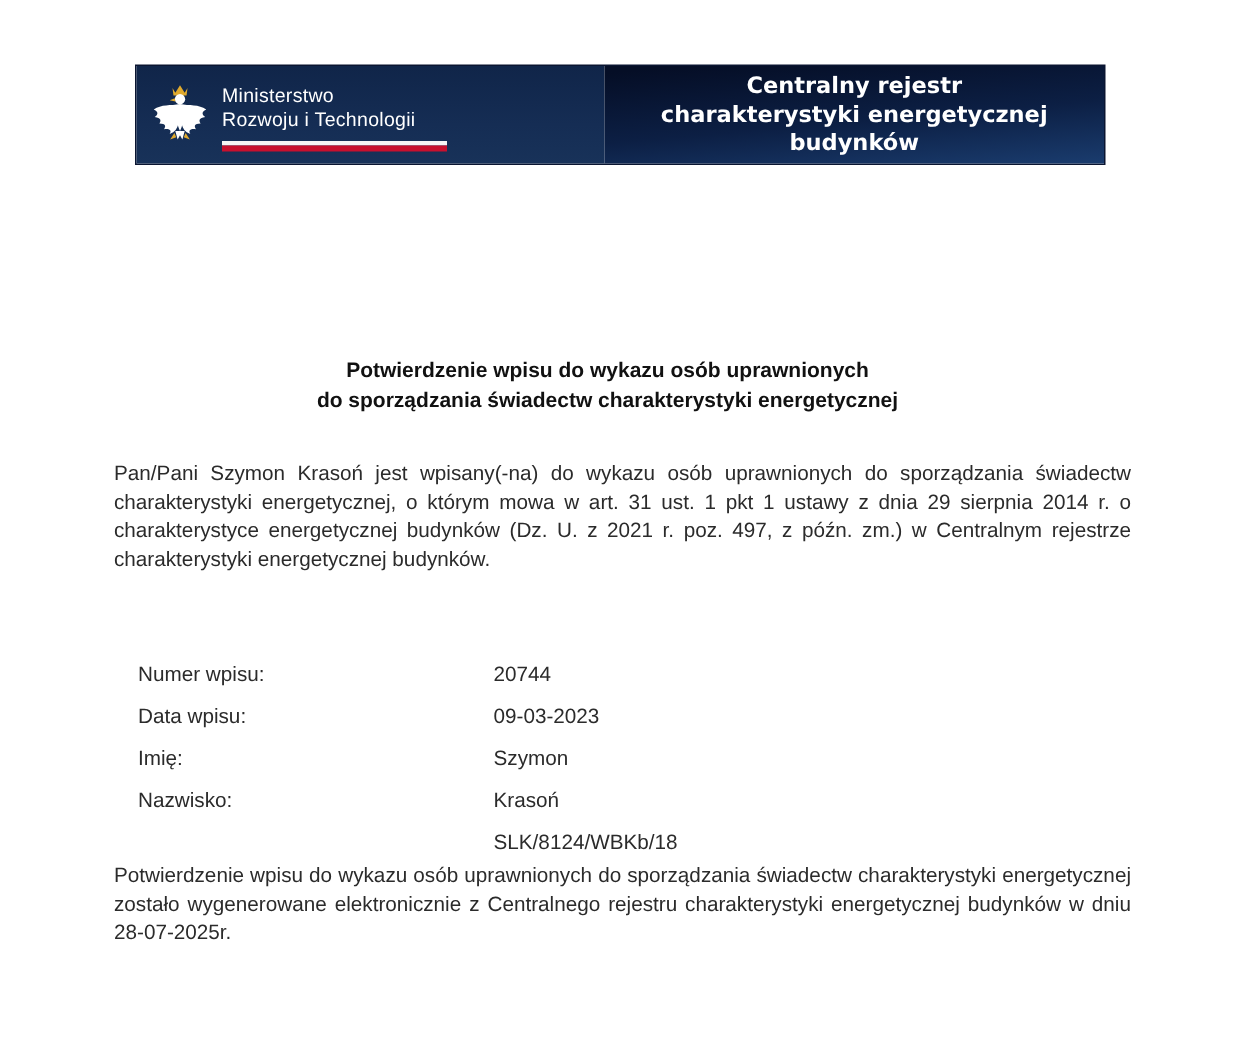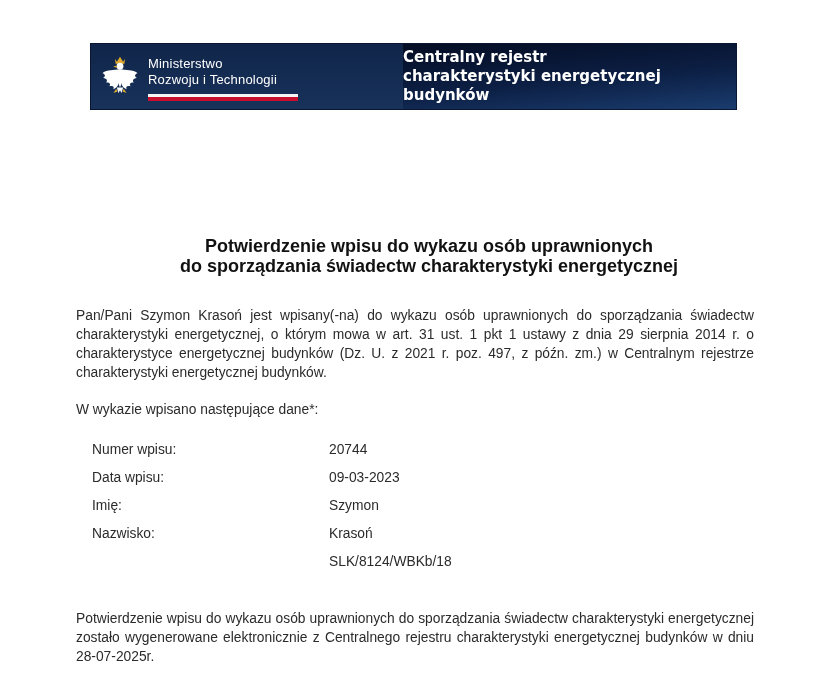--- a/index.html
+++ b/index.html
@@ -44,38 +44,38 @@
   .flag-stripe { width: 150px; margin-top: 6px; }
   .flag-white { height: 3px; background: #f5f5f5; }
   .flag-red   { height: 4px; background: #c8102e; }
 
   .banner-right {
     flex: 1;
     background: linear-gradient(175deg, #050e26 5%, #0c1f44 55%, #1a3c6e 100%);
     color: #ffffff;
     display: flex;
     flex-direction: column;
-    align-items: flex-start;
+    align-items: center;
     justify-content: center;
     text-align: center;
     font-family: "DejaVu Sans", sans-serif;
     font-weight: bold;
     font-size: 15px;
     line-height: 19px;
   }
 
   
   .doc-title {
     position: absolute;
     top: 236px;
-    left: 90px;
+    left: 66px;
     width: 678px;
     text-align: center;
     font-weight: bold;
-    font-size: 18px;
+    font-size: 14px;
     line-height: 20px;
     color: #111111;
   }
   .para {
     position: absolute;
     left: 76px;
     width: 678px;
     font-size: 13.8px;
     line-height: 19px;
     text-align: justify;
@@ -98,21 +98,21 @@
   .field-row {
     position: relative;
     height: 19px;
     margin-bottom: 9px;
     font-size: 13.8px;
     line-height: 19px;
     margin-left: 16px;
   }
   .field-label { position: absolute; left: 0; }
   .field-value { position: absolute; left: 237px; }
-  .para-footer { top: 609px; }
+  .para-footer { top: 574px; }
 </style>
 </head>
 <body>
 
 <div class="page">
 
   <div class="banner">
     <div class="banner-left">
       <div class="eagle-wrap">
         <svg viewBox="0 0 64 76" width="40" height="58" aria-hidden="true">
@@ -147,21 +147,20 @@
     </div>
   </div>
 
   <div class="doc-title">
     <div>Potwierdzenie wpisu do wykazu osób uprawnionych</div>
     <div>do sporządzania świadectw charakterystyki energetycznej</div>
   </div>
 
   <div class="para para-intro">Pan/Pani Szymon Krasoń jest wpisany(-na) do wykazu osób uprawnionych do sporządzania świadectw charakterystyki energetycznej, o którym mowa w art. 31 ust. 1 pkt 1 ustawy z dnia 29 sierpnia 2014 r. o charakterystyce energetycznej budynków (Dz. U. z 2021 r. poz. 497, z późn. zm.) w Centralnym rejestrze charakterystyki energetycznej budynków.</div>
 
-  <div class="list-intro">W wykazie wpisano następujące dane*:</div>
 
   <div class="fields">
     <div class="field-row">
       <span class="field-label">Numer wpisu:</span>
       <span class="field-value">20744</span>
     </div>
     <div class="field-row">
       <span class="field-label">Data wpisu:</span>
       <span class="field-value">09-03-2023</span>
     </div>

